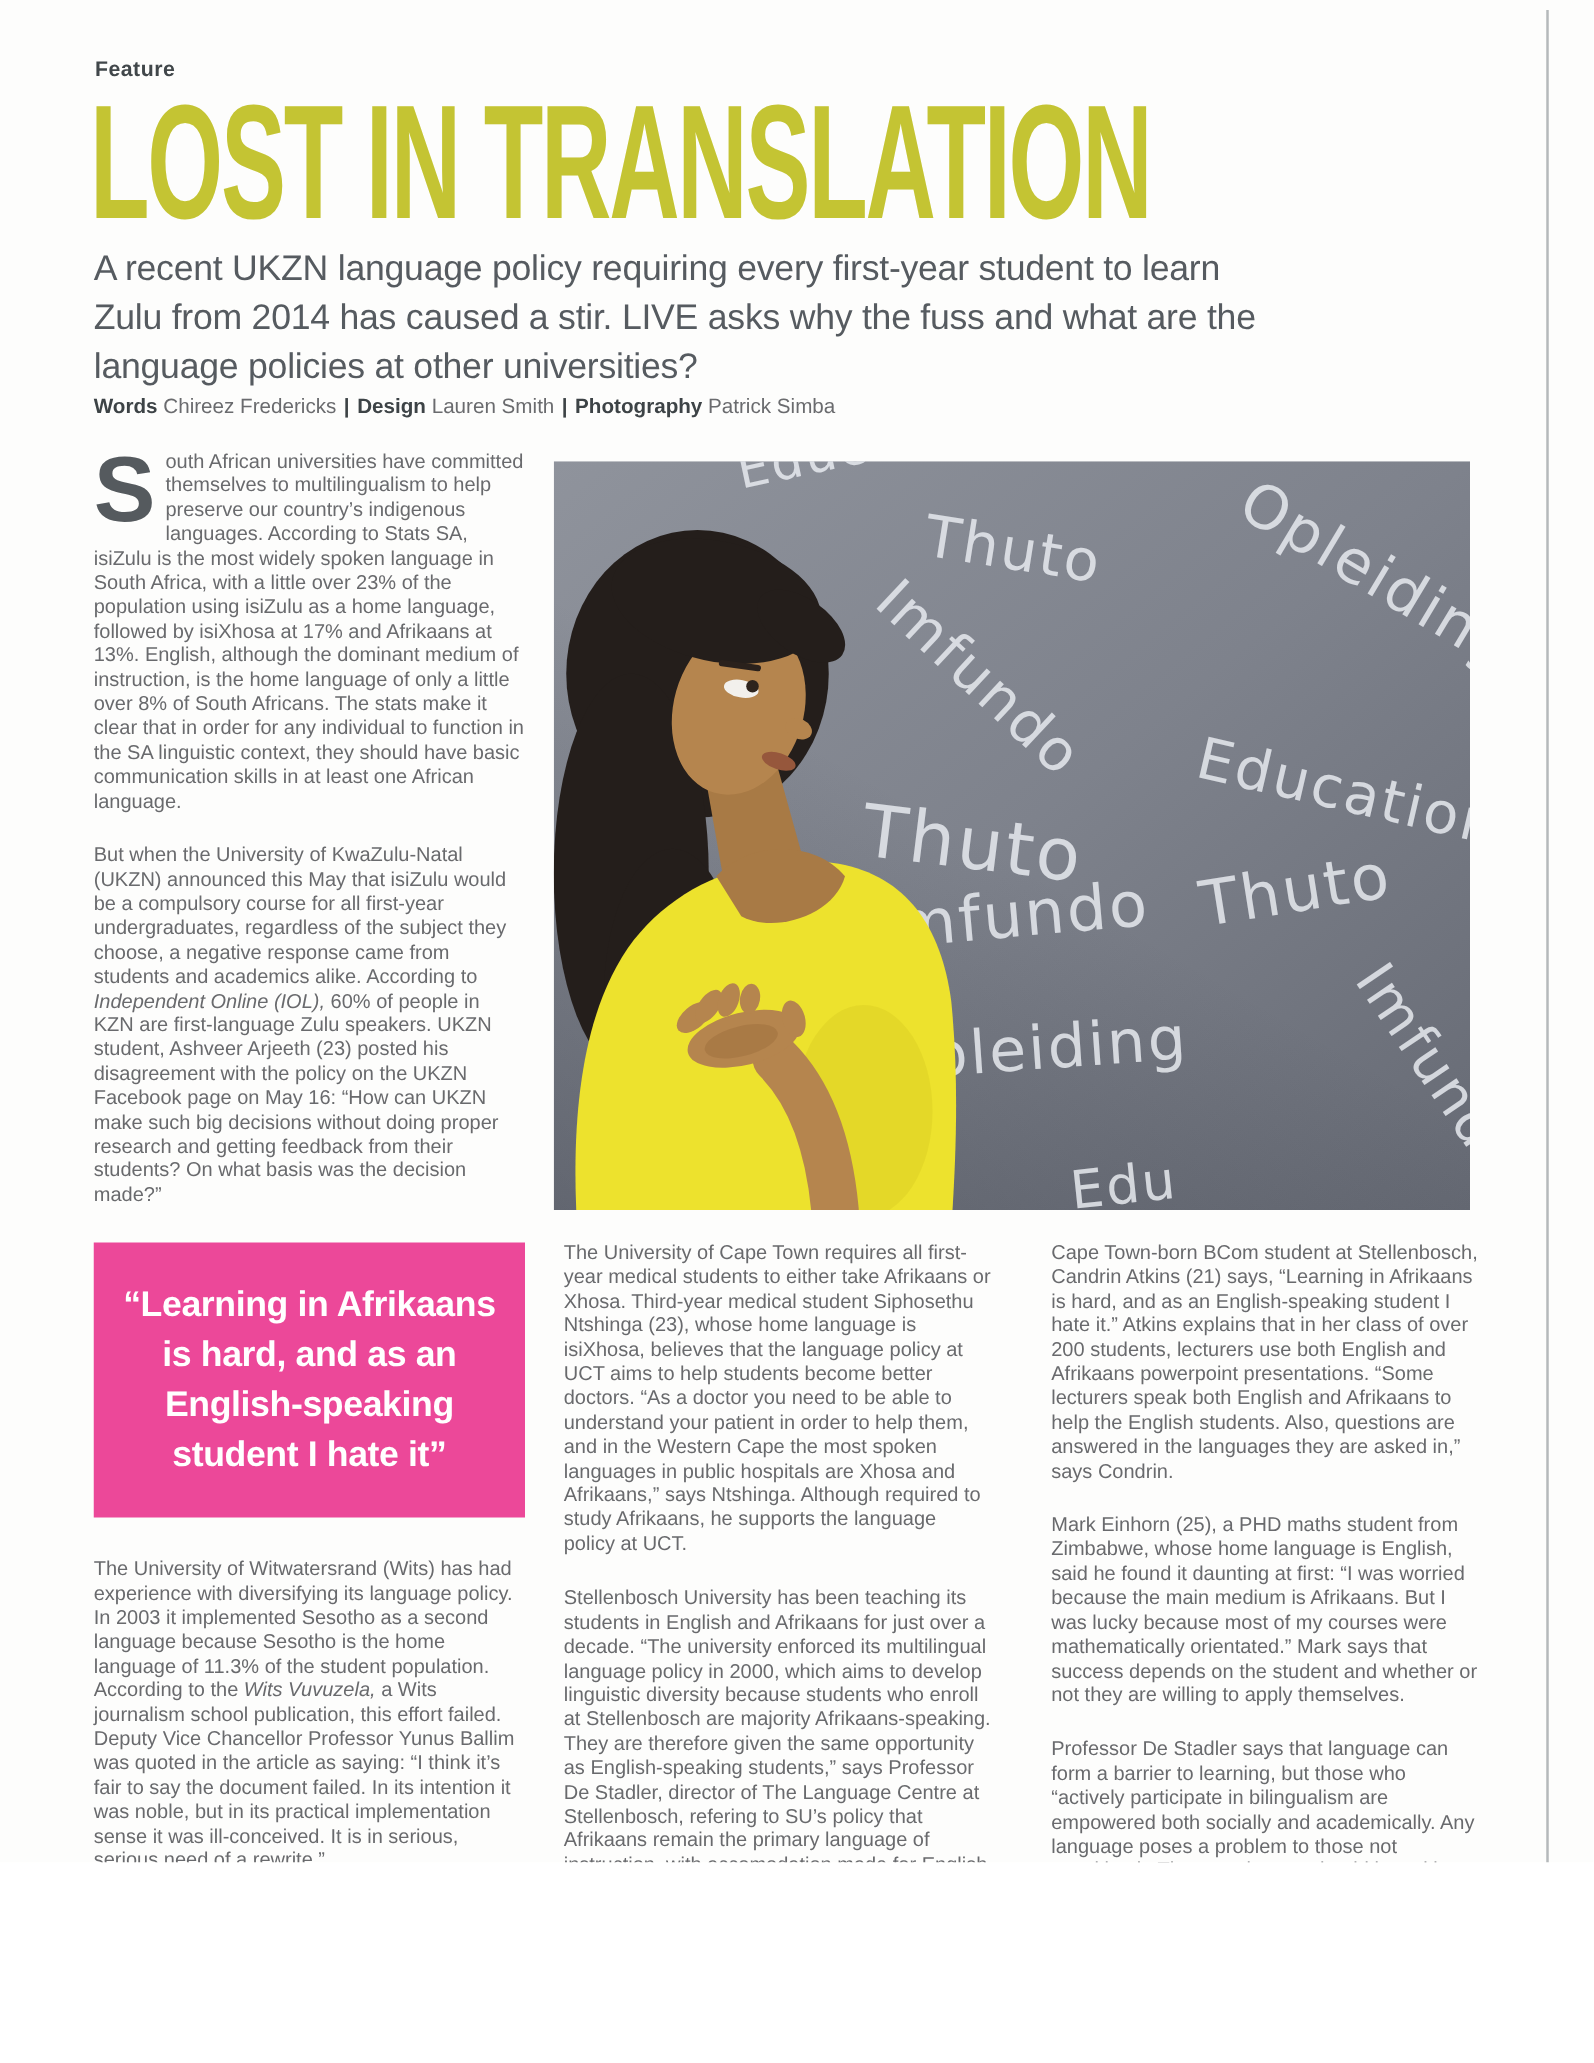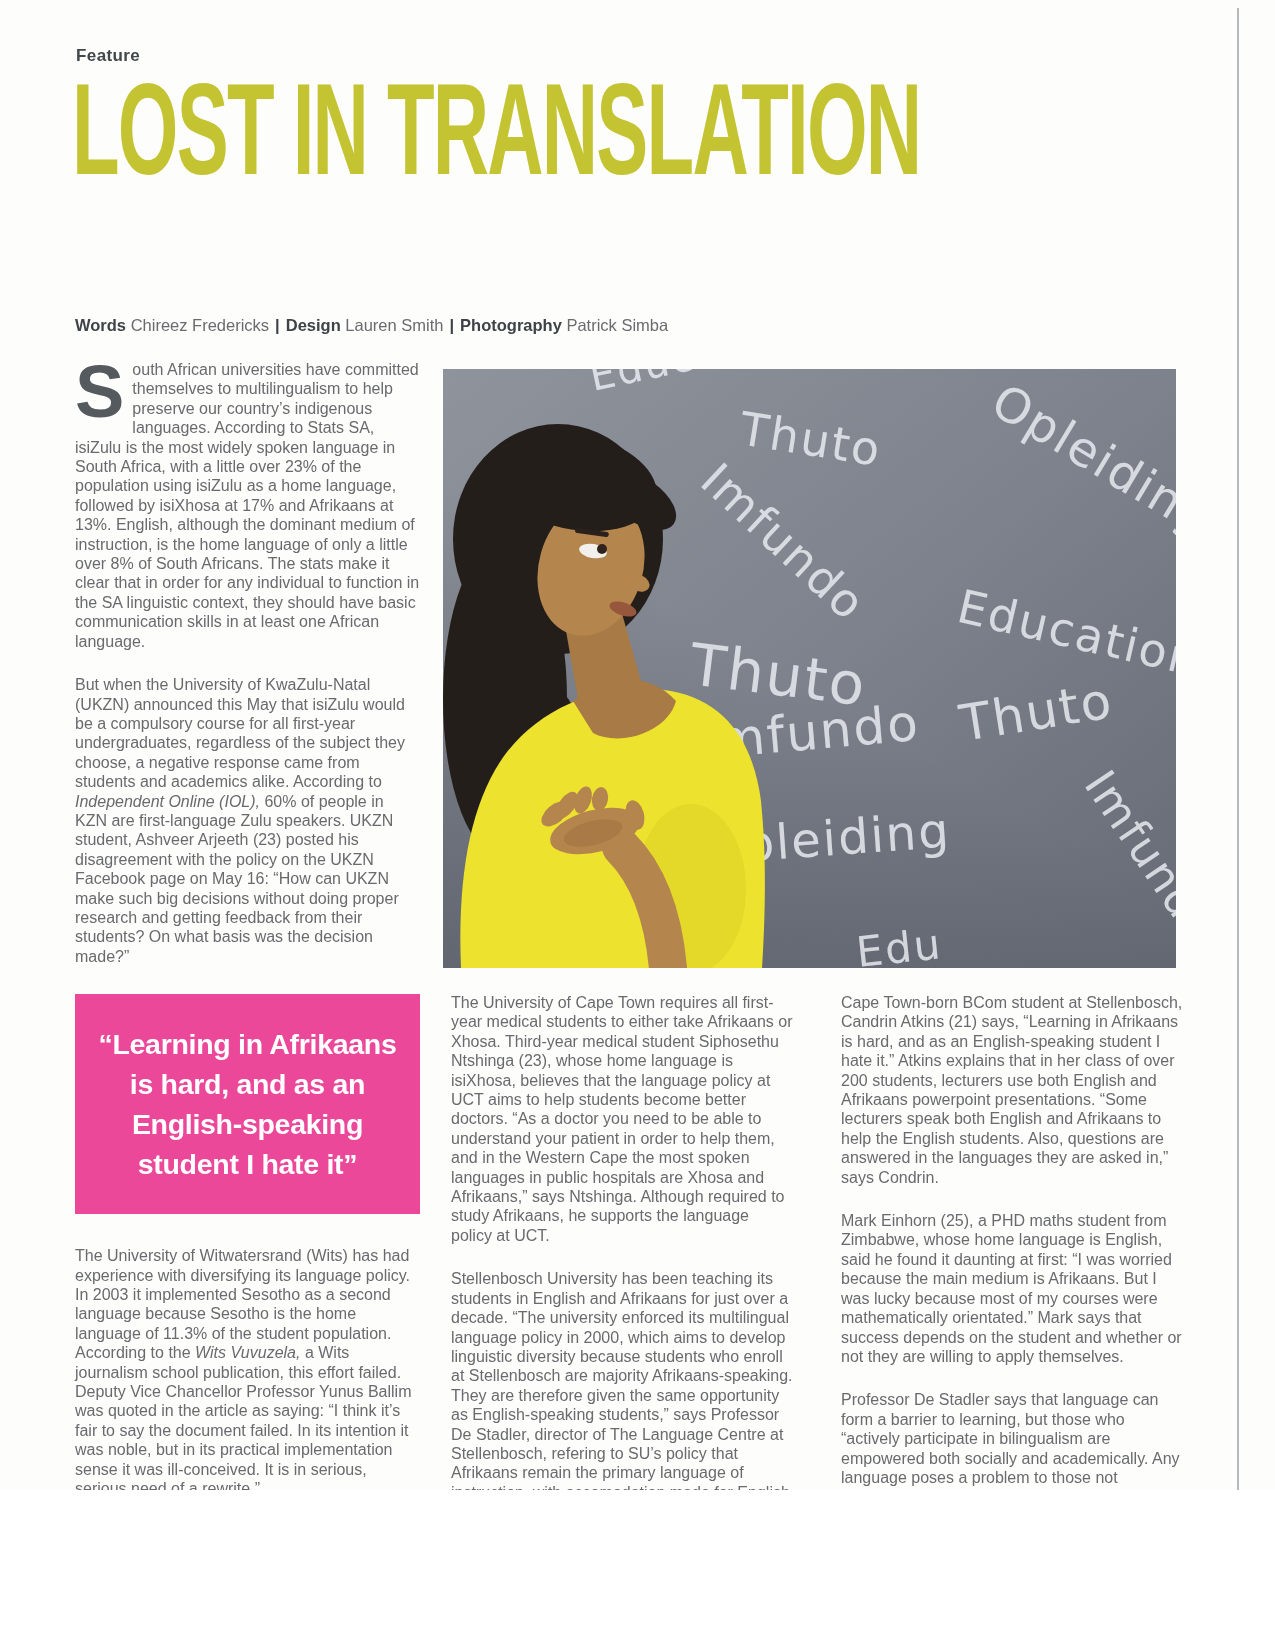--- a/index.html
+++ b/index.html
@@ -80,20 +80,21 @@
 </style>
 </head>
 <body>
 
 <div class="page">
 
   <div class="kicker">Feature</div>
 
   <div class="title">LOST IN TRANSLATION</div>
 
+  <div class="standfirst">A recent UKZN language policy requiring every first-year student to learn Zulu from 2014 has caused a stir. LIVE asks why the fuss and what are the language policies at other universities?</div>
 
   <div class="byline">
     <b>Words</b>
     <span>Chireez Fredericks</span><span class="sep">|</span><b>Design</b>
     <span>Lauren Smith</span><span class="sep">|</span><b>Photography</b>
     <span>Patrick Simba</span>
   </div>
 
   <div class="col col1">
     <p><span class="dropcap">S</span><span>outh African universities have committed themselves to multilingualism to help preserve our country’s indigenous languages. According to Stats SA, isiZulu is the most widely spoken language in South Africa, with a little over 23% of the population using isiZulu as a home language, followed by isiXhosa at 17% and Afrikaans at 13%. English, although the dominant medium of instruction, is the home language of only a little over 8% of South Africans. The stats make it clear that in order for any individual to function in the SA linguistic context, they should have basic communication skills in at least one African language.</span></p>

